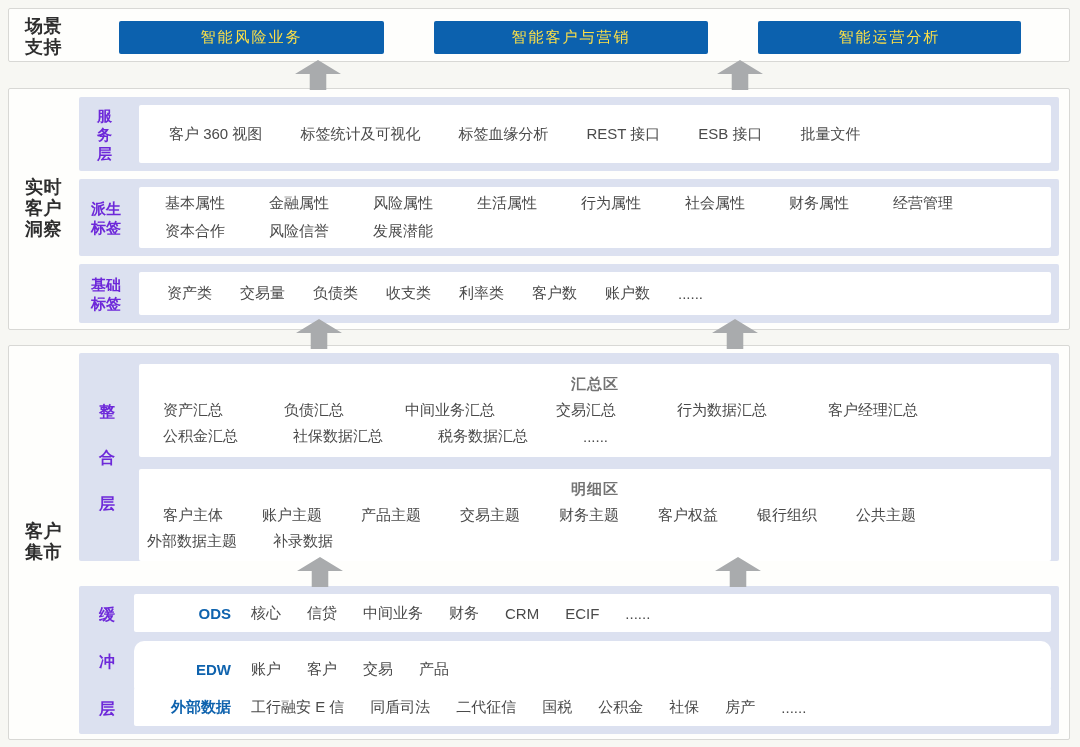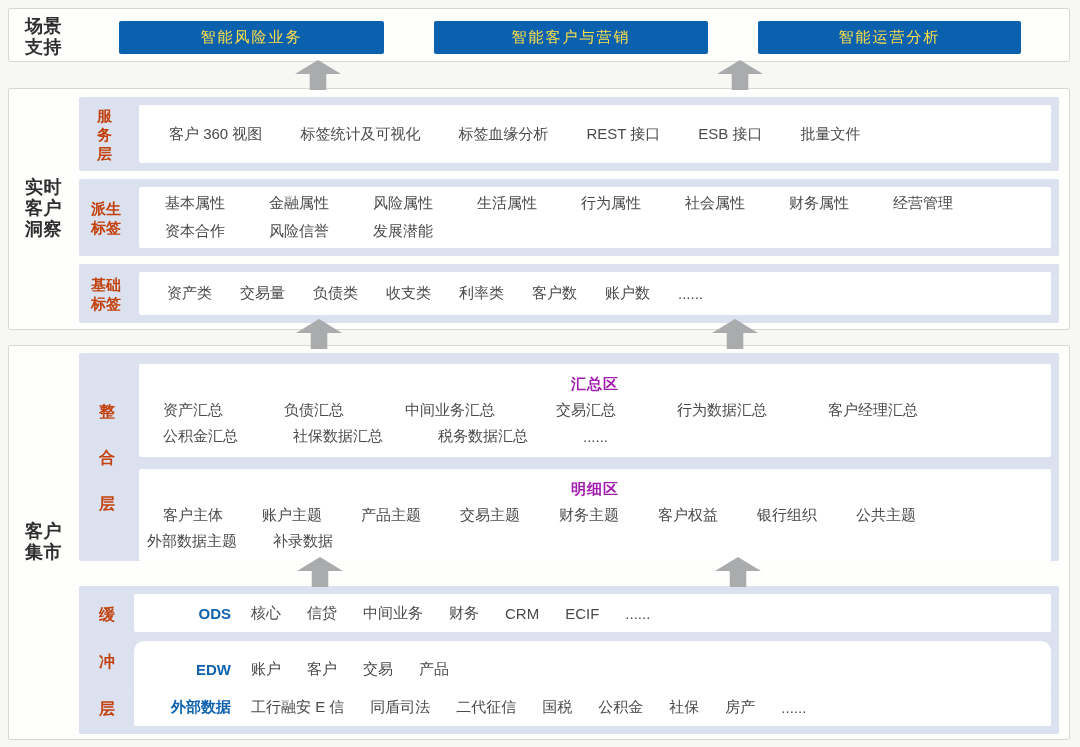--- a/index.html
+++ b/index.html
@@ -10,28 +10,28 @@
   .panel {
     position:absolute; background:#fefefc; border:1px solid #d8d8d5;
     border-radius:2px; box-sizing:border-box;
   }
   .section-label {
     position:absolute; font-weight:700; color:#2e2e2e; font-size:18px;
     line-height:21px; word-break:break-all; letter-spacing:0.5px;
   }
   .band { position:absolute; background:#dce1f0; border-radius:2px; }
   .band-label {
-    position:absolute; font-weight:700; color:#c2410c; font-size:15px;
+    position:absolute; font-weight:700; color:#6d28d9; font-size:15px;
     word-break:break-all;
   }
   .wbox { position:absolute; background:#ffffff; border-radius:2px; box-sizing:border-box; }
   .items { display:flex; align-items:center; }
   .item { white-space:nowrap; font-size:15px; color:#4a4a4a; }
   .col { display:flex; flex-direction:column; justify-content:center; }
-  .area-title { font-weight:700; font-size:15px; color:#a21caf; text-align:center; letter-spacing:1px; }
+  .area-title { font-weight:700; font-size:15px; color:#737373; text-align:center; letter-spacing:1px; }
   .btn {
     position:absolute; background:#0c61ae; color:#fde047; font-size:15px;
     letter-spacing:2px; display:flex; align-items:center; justify-content:center;
     border-radius:2px; cursor:pointer;
   }
   .arrow-up {
     position:absolute; width:46px; height:30px; background:#a9abad; z-index:6;
     clip-path:polygon(50% 0, 100% 47%, 68% 47%, 68% 100%, 32% 100%, 32% 47%, 0 47%);
   }
   .kw {

